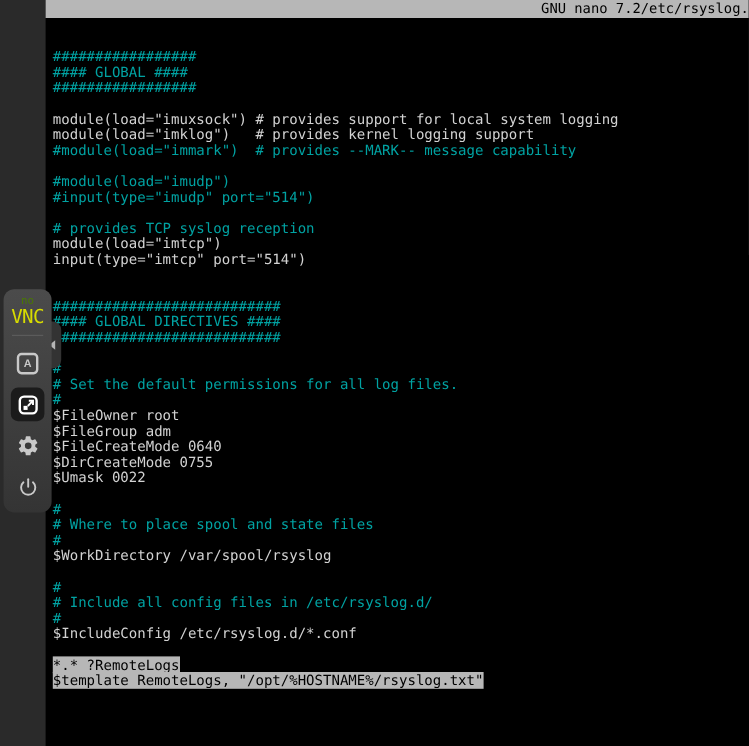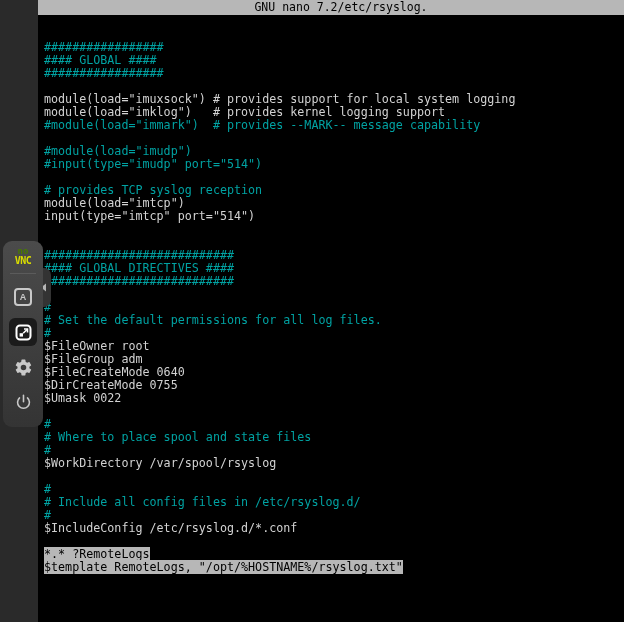--- a/index.html
+++ b/index.html
@@ -7,35 +7,35 @@
     --text:#d2d2d2; --comment:#00a2a2; --selection-bg:#b7b7b7; --selection-text:#000000;
     --panel-bg-top:#4b4b4b; --panel-bg-bottom:#343434; --icon:#c9c9c9;
     --logo-green:#4a7a00; --logo-yellow:#d8dc00; --active-btn-bg:#1b1b1b;
   }
   *{margin:0;padding:0;box-sizing:border-box;}
   html,body{width:624px;height:622px;overflow:hidden;}
   body{background:var(--desktop-bg);position:relative;font-family:"DejaVu Sans Mono",monospace;}
 
   .terminal{position:absolute;left:38px;top:0;width:586px;height:622px;background:var(--term-bg);}
   .titlebar{height:15px;background:var(--titlebar-bg);color:#000;font-size:11.5px;line-height:15px;
-    display:flex;justify-content:center;white-space:pre;overflow:hidden;}
+    display:flex;justify-content:flex-end;white-space:pre;overflow:hidden;}
   .titlebar .app{padding-left:20px;}
   .editor{position:absolute;top:15px;left:6px;right:0;font-size:11.7px;line-height:13px;}
   .line{height:13px;white-space:pre;}
   .ln-comment span{color:var(--comment);}
   .ln-code span{color:var(--text);}
   .ln-blank span{color:var(--text);}
   .ln-selected span{background:var(--selection-bg);color:var(--selection-text);}
 
   .vnc-panel{position:absolute;left:3px;top:241px;width:40px;height:186px;
     background:linear-gradient(180deg,var(--panel-bg-top),var(--panel-bg-bottom));
     border-radius:9px;display:flex;flex-direction:column;align-items:center;z-index:5;}
-  .vnc-logo{margin-top:6px;text-align:center;font-weight:bold;line-height:1;cursor:default;}
+  .vnc-logo{margin-top:6px;text-align:center;font-weight:normal;line-height:1;cursor:default;}
   .vnc-logo .no{display:block;color:var(--logo-green);font-size:9px;letter-spacing:0px;}
-  .vnc-logo .vnc{display:block;color:var(--logo-yellow);font-size:10px;letter-spacing:-0.5px;}
+  .vnc-logo .vnc{display:block;color:var(--logo-yellow);font-size:16px;letter-spacing:-0.5px;}
   .divider{width:26px;height:1px;background:#5b5b5b;margin:7px 0 9px 0;}
   .panel-btn{width:28px;height:28px;border:none;background:transparent;border-radius:6px;
     display:flex;align-items:center;justify-content:center;cursor:pointer;margin-bottom:7px;}
   .panel-btn.active{background:var(--active-btn-bg);}
   .keycap{width:18px;height:18px;border:2px solid var(--icon);border-radius:4px;
     display:flex;align-items:center;justify-content:center;font-size:9px;font-weight:bold;color:var(--icon);}
   .handle{position:absolute;left:36px;top:268px;width:15px;height:39px;background:#333333;
     border-radius:0 7px 7px 0;border:none;display:flex;align-items:center;justify-content:center;
     cursor:pointer;z-index:4;}
 </style>

